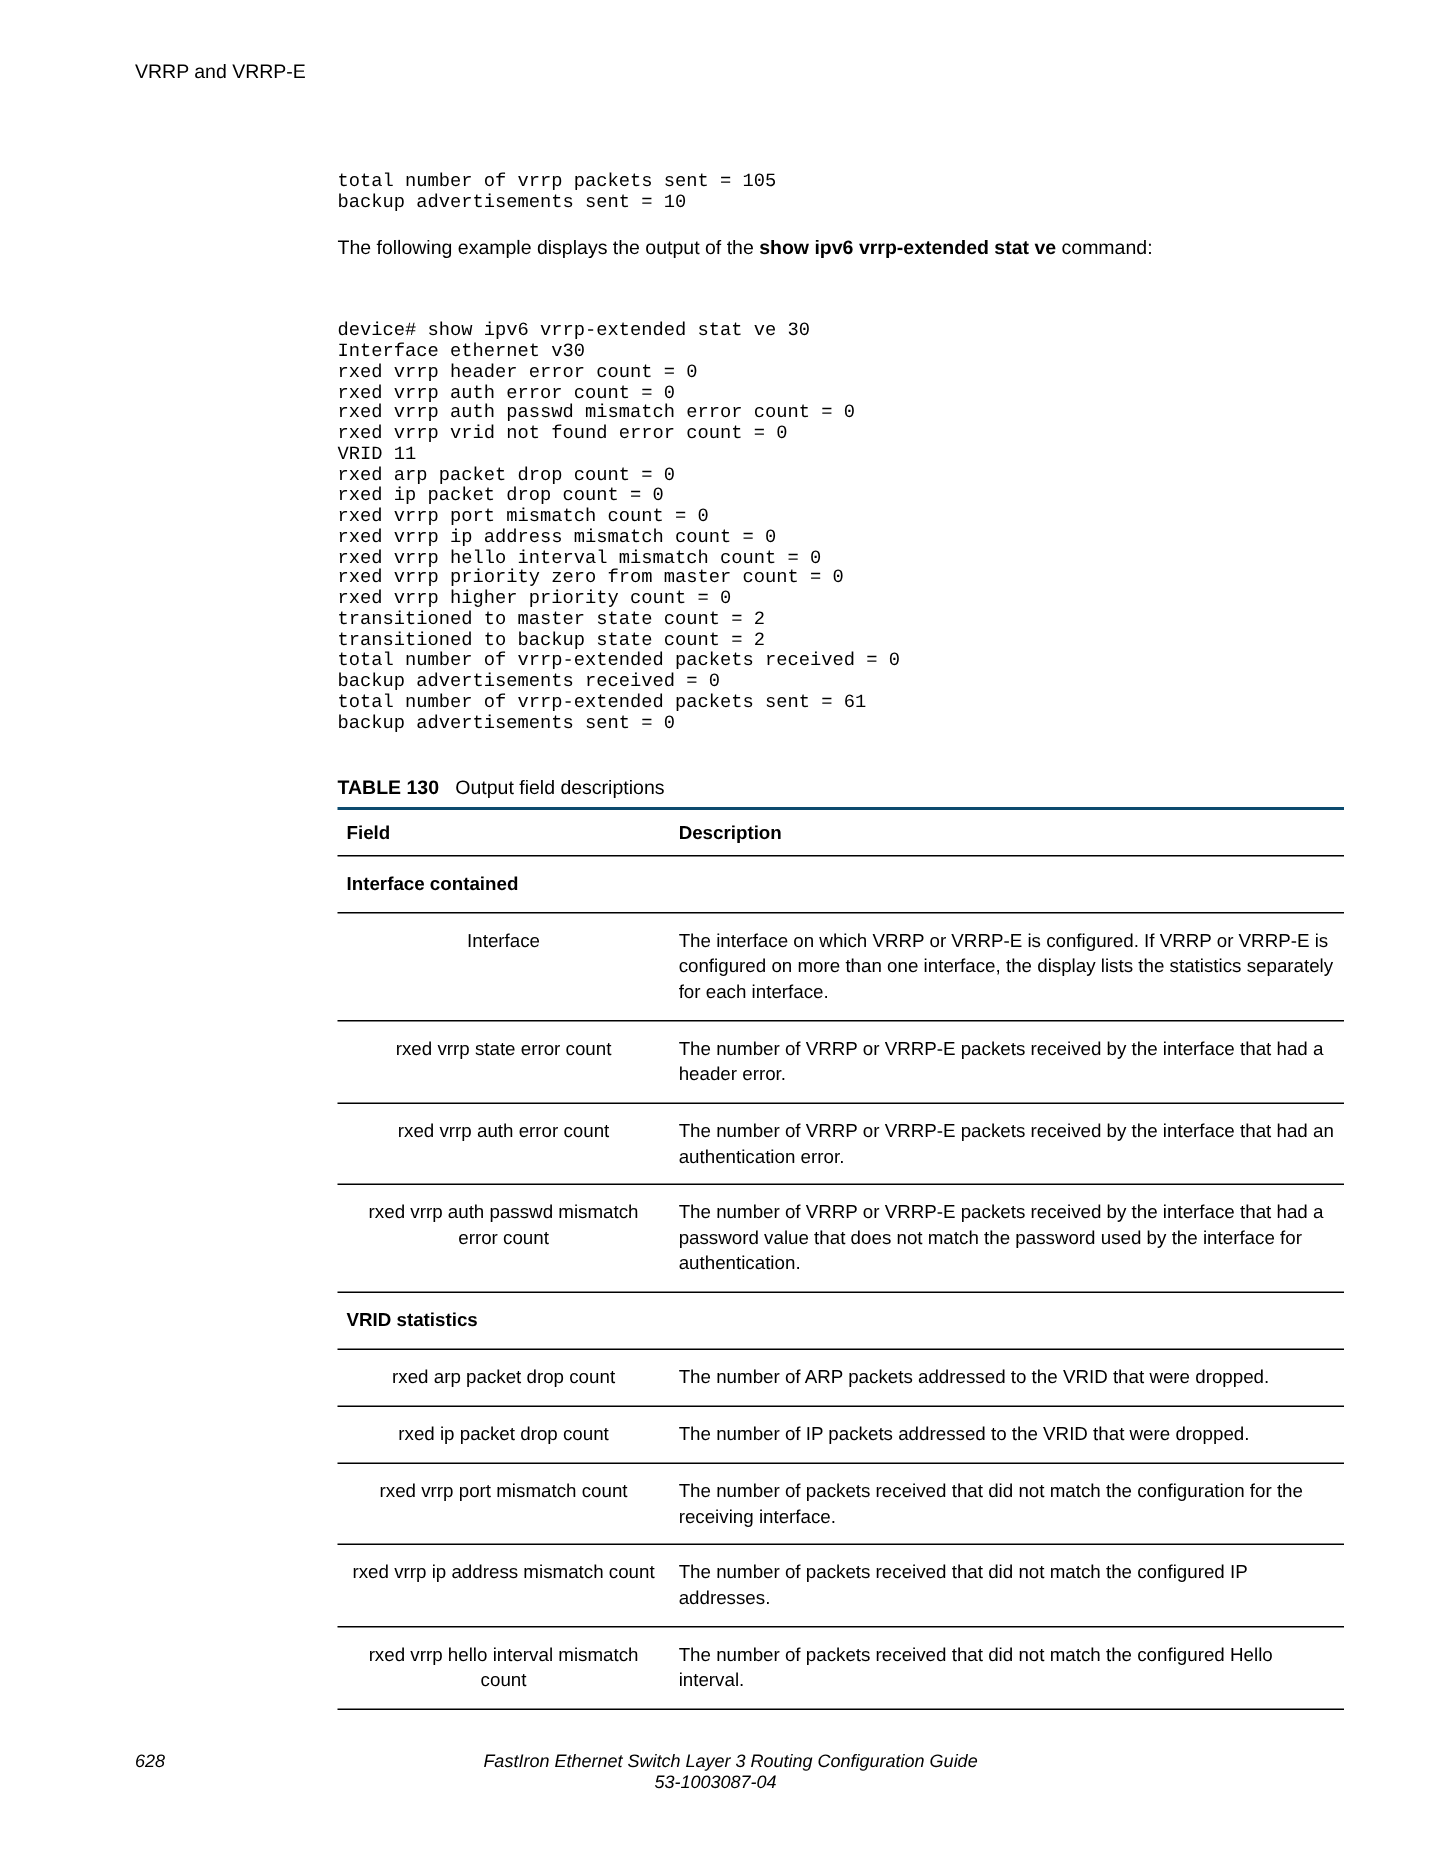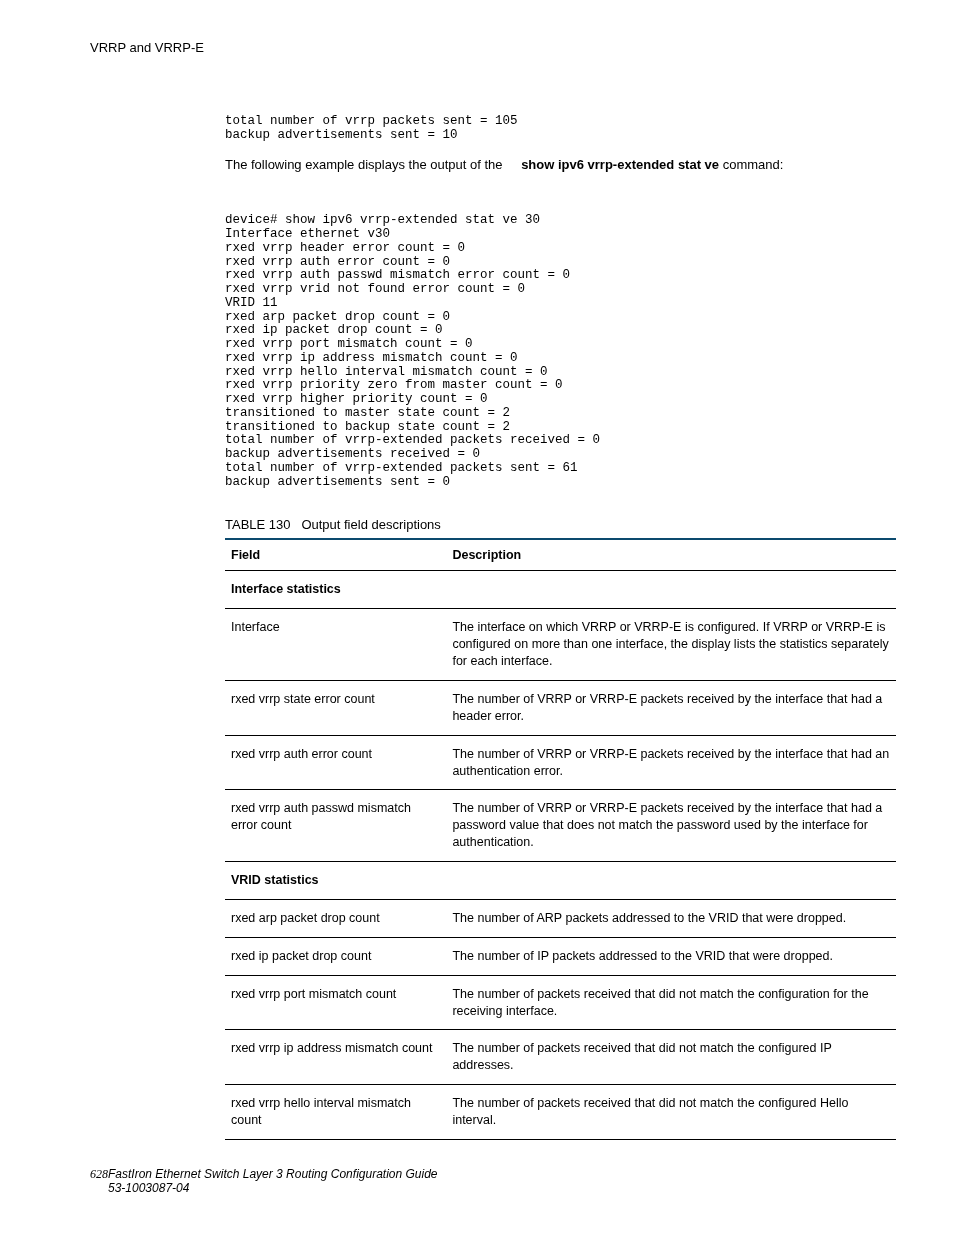--- a/index.html
+++ b/index.html
@@ -32,29 +32,28 @@
     margin-bottom: 14px;
     margin-top: 41px;
   }
   .intro-text {
     font-size: 13px;
     margin-bottom: 16px;
     line-height: 1.3;
   }
   .bold {
     font-weight: bold;
-    margin-left: 15px;
   }
   .table-title {
     font-size: 13px;
     margin-top: 28px;
     margin-bottom: 6px;
   }
   .table-title .tnum {
-    font-weight: normal;
+    font-weight: bold;
   }
   table.desc {
     width: 100%;
     border-collapse: collapse;
     font-size: 12.5px;
   }
   table.desc thead th {
     text-align: left;
     font-weight: bold;
     padding: 8px 6px;
@@ -62,39 +61,39 @@
     border-bottom: 1px solid #000;
   }
   table.desc td {
     padding: 10px 6px;
     border-bottom: 1px solid #000;
     vertical-align: top;
     line-height: 1.35;
   }
   table.desc td.field {
     width: 33%;
+    text-align: center;
   }
   table.desc td.section-head {
     font-weight: bold;
   }
   .footer {
     position: absolute;
     bottom: 40px;
     left: 90px;
     right: 90px;
     font-size: 12px;
     font-style: italic;
   }
   .footer .pg {
     float: left;
     font-style: italic;
-    font-family: Liberation Serif, serif;
   }
   .footer .doc {
-    text-align: left;
+    text-align: center;
   }
 </style>
 </head>
 <body>
 
 <div class="page">
 
   <div class="header-title">VRRP and VRRP-E</div>
 
   <div class="content">
@@ -133,21 +132,21 @@
 
     <table class="desc">
       <thead>
         <tr>
           <th>Field</th>
           <th>Description</th>
         </tr>
       </thead>
       <tbody id="tbody">
       <tr>
-            <td class="section-head" colspan="2">Interface statistics</td>
+            <td class="section-head" colspan="2">Interface contained</td>
           </tr>
           <tr>
             <td class="field">Interface</td>
             <td>The interface on which VRRP or VRRP-E is configured. If VRRP or VRRP-E is configured on more than one interface, the display lists the statistics separately for each interface.</td>
           </tr>
           <tr>
             <td class="field">rxed vrrp state error count</td>
             <td>The number of VRRP or VRRP-E packets received by the interface that had a header error.</td>
           </tr>
           <tr>

